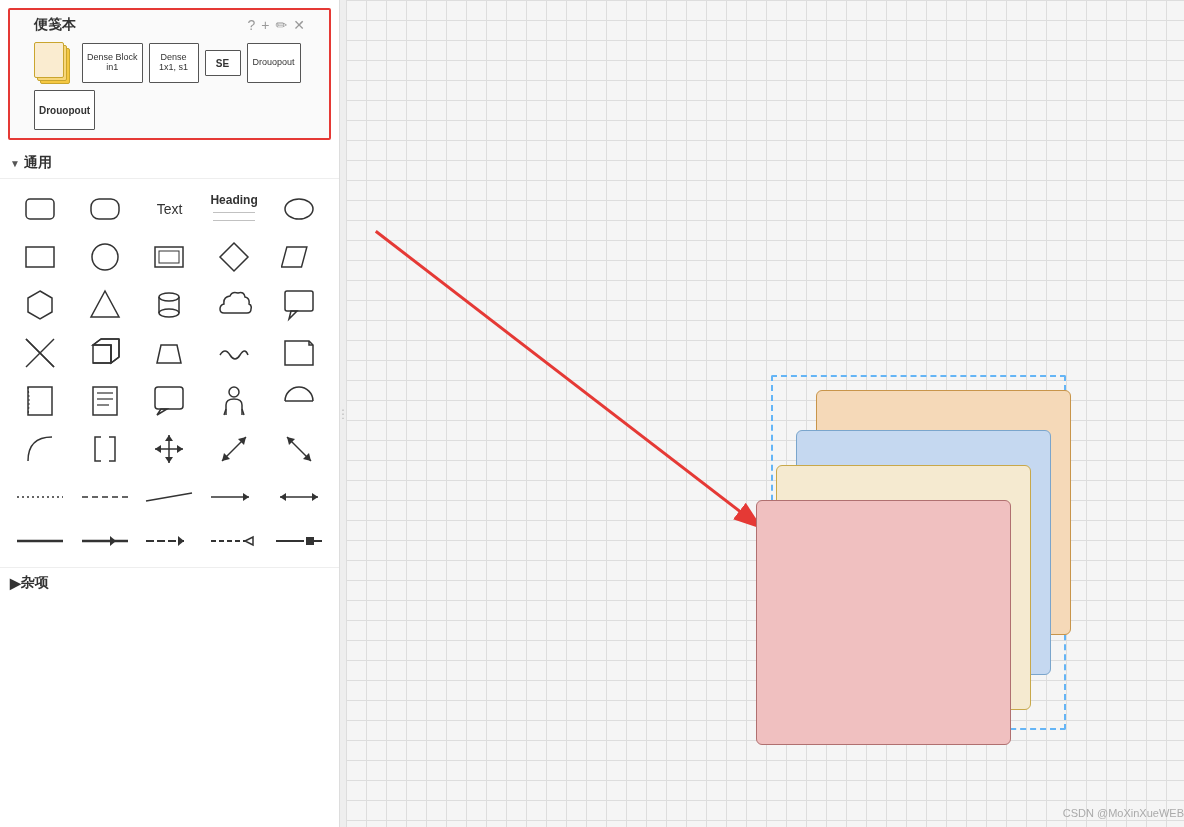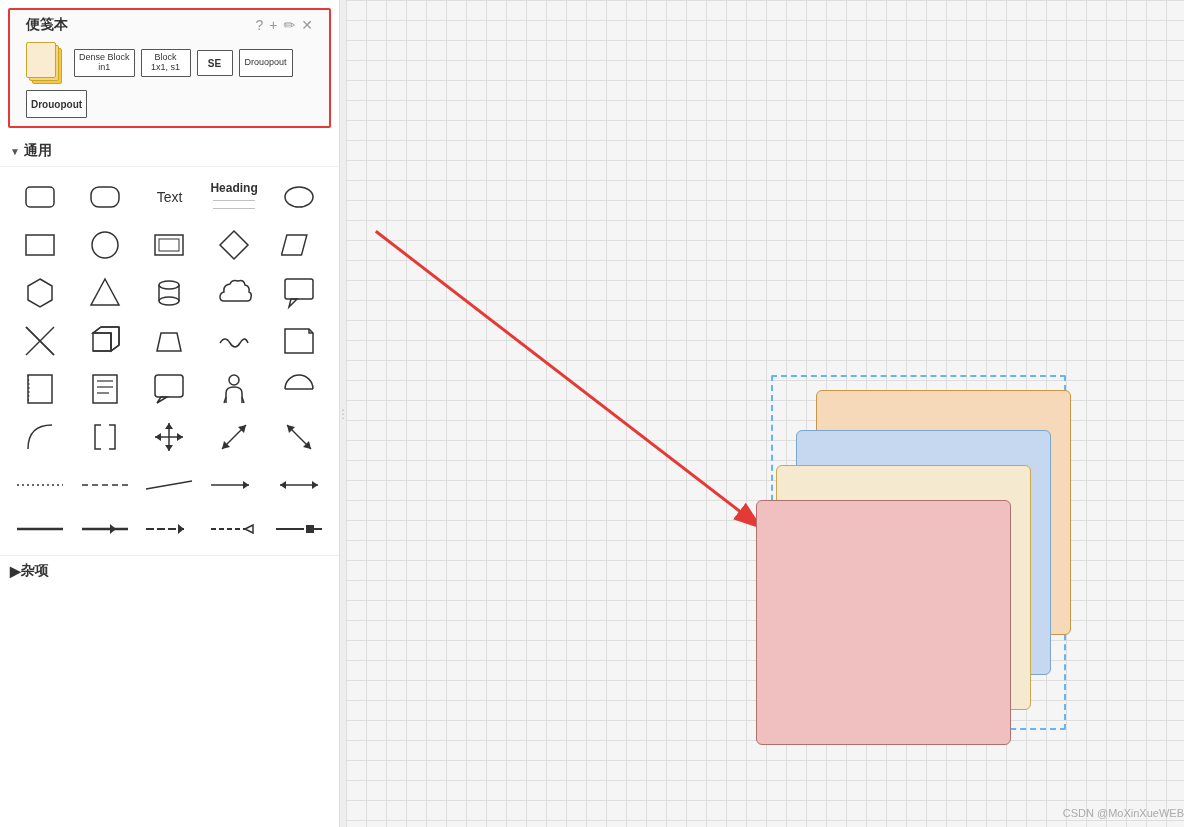--- a/index.html
+++ b/index.html
@@ -37,21 +37,21 @@
       color: #888;
       font-size: 16px;
     }
 
     
     .scratchpad-section {
       border: 2px solid #e53935;
       margin: 8px;
       border-radius: 2px;
       background: #fafafa;
-      padding: 6px 16px 8px;
+      padding: 6px 24px 8px;
     }
     .scratchpad-header {
       display: flex;
       align-items: center;
       justify-content: space-between;
       margin-bottom: 8px;
     }
     .scratchpad-title {
       font-size: 14px;
       font-weight: bold;
@@ -115,21 +115,21 @@
     .shape-box {
       border: 1px solid #555;
       font-size: 9px;
       color: #333;
       padding: 2px 4px;
       background: #fff;
       white-space: nowrap;
       border-radius: 1px;
       min-width: 50px;
       text-align: center;
-      height: 28px;
+      height: 40px;
       display: flex;
       align-items: center;
       justify-content: center;
       flex-direction: column;
       line-height: 1.1;
     }
     .shape-box-small {
       font-size: 10px;
       font-weight: bold;
       min-width: 36px;
@@ -349,21 +349,21 @@
 
       <div class="scratchpad-shape">
         <div class="shape-box">
           <span>Dense Block</span>
           <span>in1</span>
         </div>
       </div>
 
       <div class="scratchpad-shape">
         <div class="shape-box">
-          <span>Block</span>
+          <span>Dense</span>
           <span>1x1, s1</span>
         </div>
       </div>
 
       <div class="scratchpad-shape">
         <div class="shape-box shape-box-small">SE</div>
       </div>
 
       <div class="scratchpad-shape">
         <div class="shape-box shape-box-dropout">Drouopout</div>

